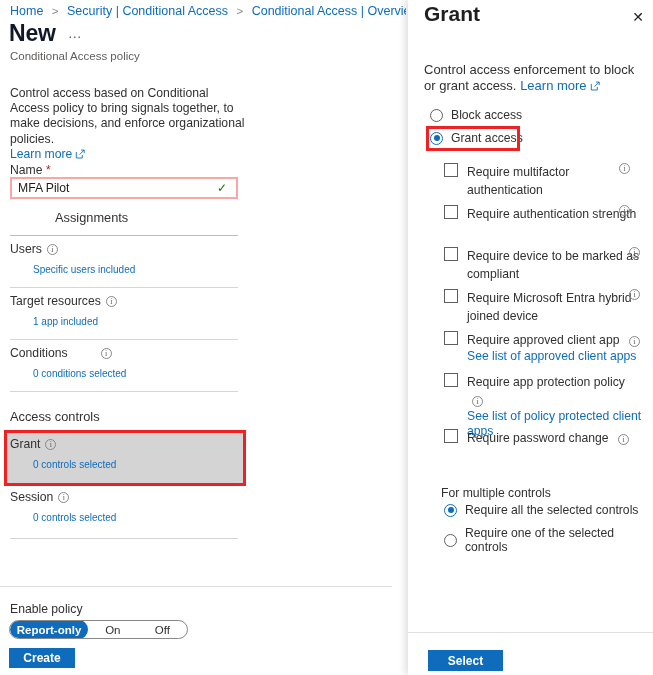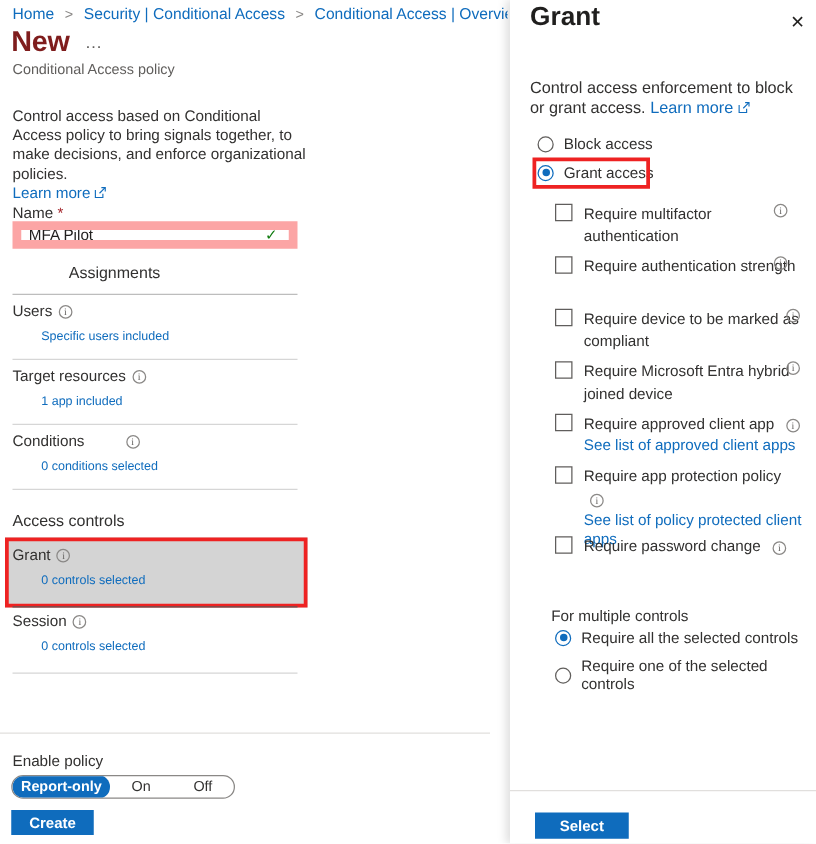--- a/index.html
+++ b/index.html
@@ -31,21 +31,21 @@
     white-space: nowrap;
   }
   .breadcrumb .crumb { color: #0f6cbd; cursor: pointer; }
   .breadcrumb .sep { color: #8a8886; margin: 0 5px; font-size: 11.5px; }
 
   .page-title-row {
     position: absolute; left: 9px; top: 22px;
     display: flex; align-items: baseline; gap: 12px;
   }
   .page-title {
-    font-size: 23px; font-weight: 600; color: #7f1d1d;
+    font-size: 23px; font-weight: 600; color: #0f172a;
     letter-spacing: -0.2px; line-height: 1;
   }
   .ellipsis-btn {
     font-size: 14px; color: #605e5c; letter-spacing: 1px;
     position: relative; top: -3px; cursor: pointer;
   }
   .page-subtitle {
     position: absolute; left: 10px; top: 50px;
     font-size: 11.5px; color: #605e5c;
   }
@@ -62,21 +62,21 @@
 
   .field-label {
     font-size: 12.2px; color: #323130;
   }
   .req-star { color: #a4262c; font-size: 12px; }
 
   #name-label { position: absolute; left: 10px; top: 163px; }
   #name-input-wrap {
     position: absolute; left: 10px; top: 177px;
     width: 228px; height: 22px;
-    border: 7px solid #fca5a5;
+    border: 2px solid #fca5a5;
     background: #fff;
     display: flex; align-items: center;
   }
   #name-input {
     border: none; outline: none; background: transparent;
     font-family: "Liberation Sans", sans-serif;
     font-size: 12.2px; color: #201f1e;
     padding: 0 4px 0 6px; flex: 1; height: 100%;
   }
   .check-ok {

